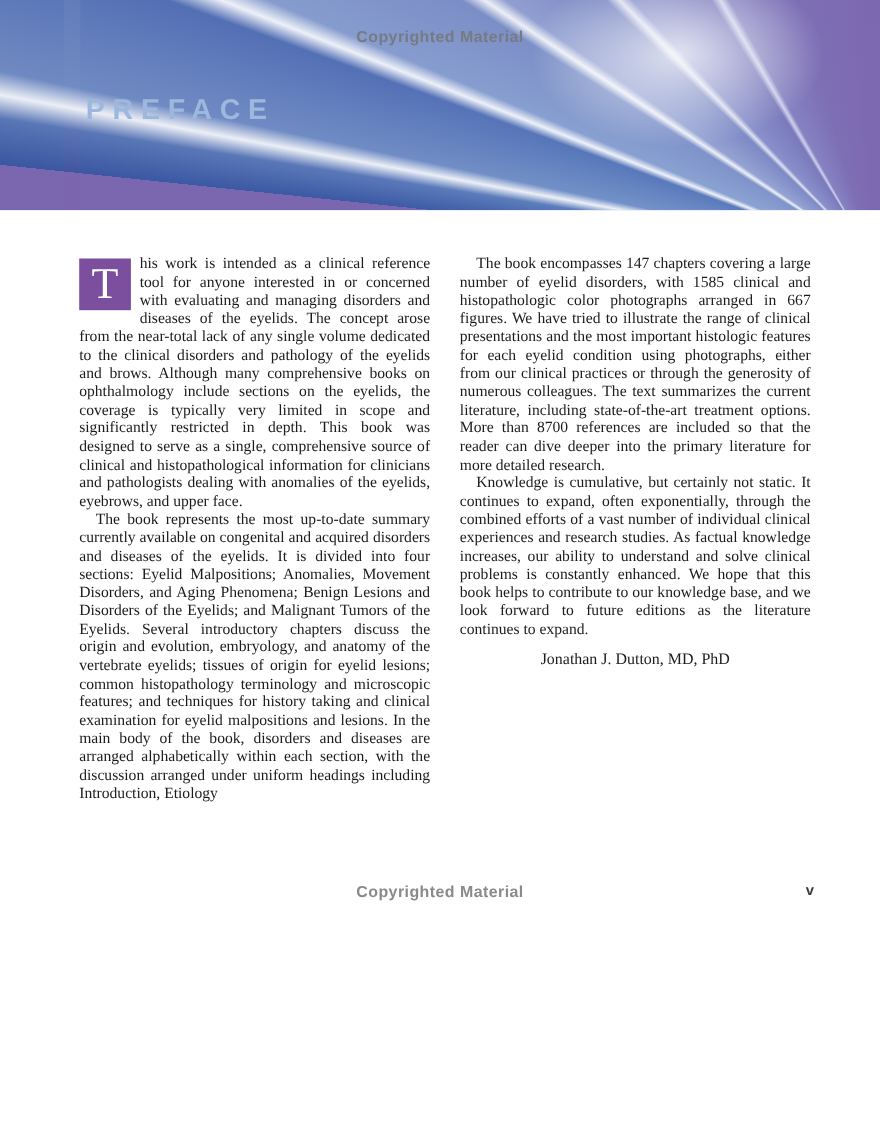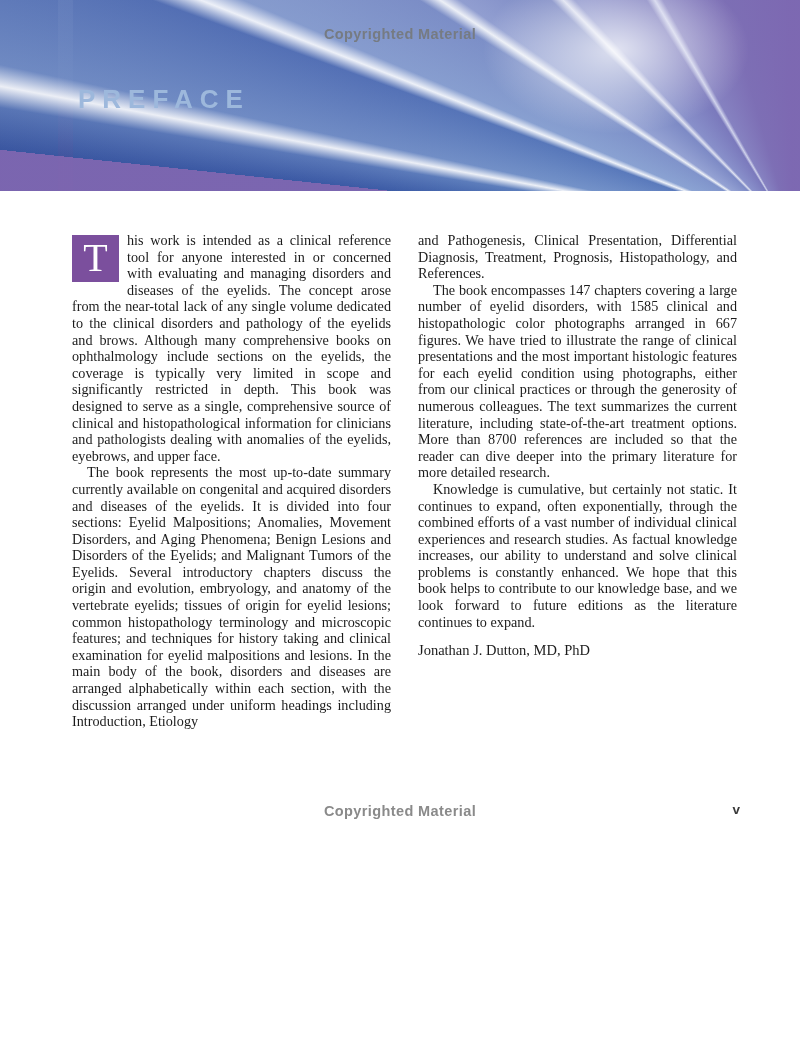--- a/index.html
+++ b/index.html
@@ -106,21 +106,21 @@
     margin: 3px 8px 2px 0;
     background: #7b4f9d;
     color: #ffffff;
     font-family: "Liberation Serif", serif;
     font-size: 40px;
     line-height: 46px;
     text-align: center;
   }
   .signatures {
     margin-top: 11px;
-    text-align: left;
+    text-align: center;
     font-size: 14.5px;
     line-height: 19.5px;
     color: #1b1b1b;
   }
 
   
   .copyright-bottom {
     position: absolute;
     bottom: 32px; left: 0;
     width: 100%;
@@ -153,21 +153,20 @@
   <div class="copyright-top">Copyrighted Material</div>
 
   <div class="page-title">PREFACE</div>
 
   <div class="content">
     <div class="col body-text">
       <p><span class="drop-cap">T</span><span>his work is intended as a clinical reference tool for anyone interested in or concerned with evaluating and managing disorders and diseases of the eyelids. The concept arose from the near-total lack of any single volume dedicated to the clinical disorders and pathology of the eyelids and brows. Although many comprehensive books on ophthalmology include sections on the eyelids, the coverage is typically very limited in scope and significantly restricted in depth. This book was designed to serve as a single, comprehensive source of clinical and histopathological information for clinicians and pathologists dealing with anomalies of the eyelids, eyebrows, and upper face.</span></p>
       <p class="indent">The book represents the most up-to-date summary currently available on congenital and acquired disorders and diseases of the eyelids. It is divided into four sections: Eyelid Malpositions; Anomalies, Movement Disorders, and Aging Phenomena; Benign Lesions and Disorders of the Eyelids; and Malignant Tumors of the Eyelids. Several introductory chapters discuss the origin and evolution, embryology, and anatomy of the vertebrate eyelids; tissues of origin for eyelid lesions; common histopathology terminology and microscopic features; and techniques for history taking and clinical examination for eyelid malpositions and lesions. In the main body of the book, disorders and diseases are arranged alphabetically within each section, with the discussion arranged under uniform headings including Introduction, Etiology</p>
     </div>
     <div class="col body-text">
-      <p>and Pathogenesis, Clinical Presentation, Differential Diagnosis, Treatment, Prognosis, Histopathology, and References.</p>
       <p class="indent">The book encompasses 147 chapters covering a large number of eyelid disorders, with 1585 clinical and histopathologic color photographs arranged in 667 figures. We have tried to illustrate the range of clinical presentations and the most important histologic features for each eyelid condition using photographs, either from our clinical practices or through the generosity of numerous colleagues. The text summarizes the current literature, including state-of-the-art treatment options. More than 8700 references are included so that the reader can dive deeper into the primary literature for more detailed research.</p>
       <p class="indent">Knowledge is cumulative, but certainly not static. It continues to expand, often exponentially, through the combined efforts of a vast number of individual clinical experiences and research studies. As factual knowledge increases, our ability to understand and solve clinical problems is constantly enhanced. We hope that this book helps to contribute to our knowledge base, and we look forward to future editions as the literature continues to expand.</p>
       <div class="signatures">
         <div>Jonathan J. Dutton, MD, PhD</div>
       </div>
     </div>
   </div>
 
   <div class="copyright-bottom">Copyrighted Material</div>
 

